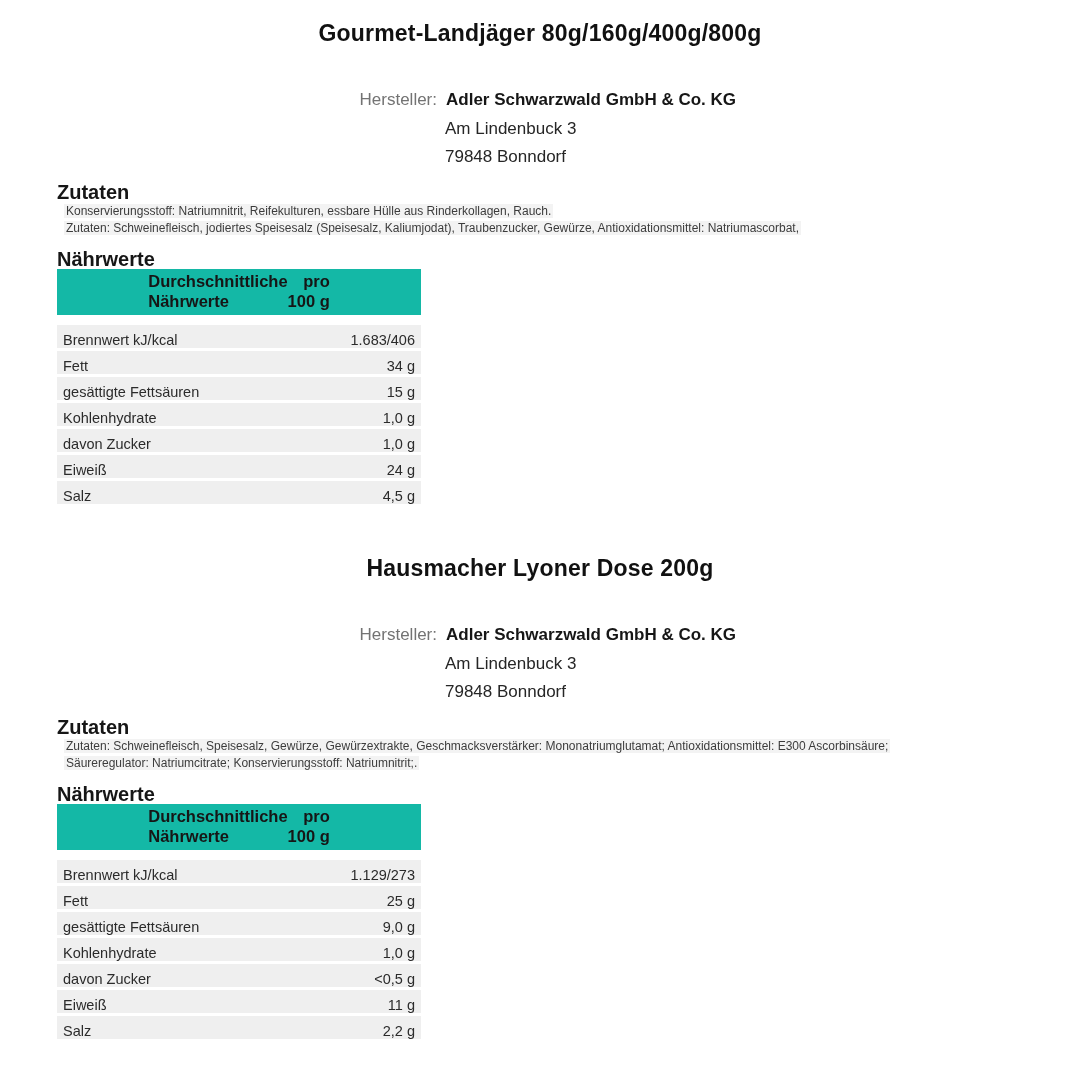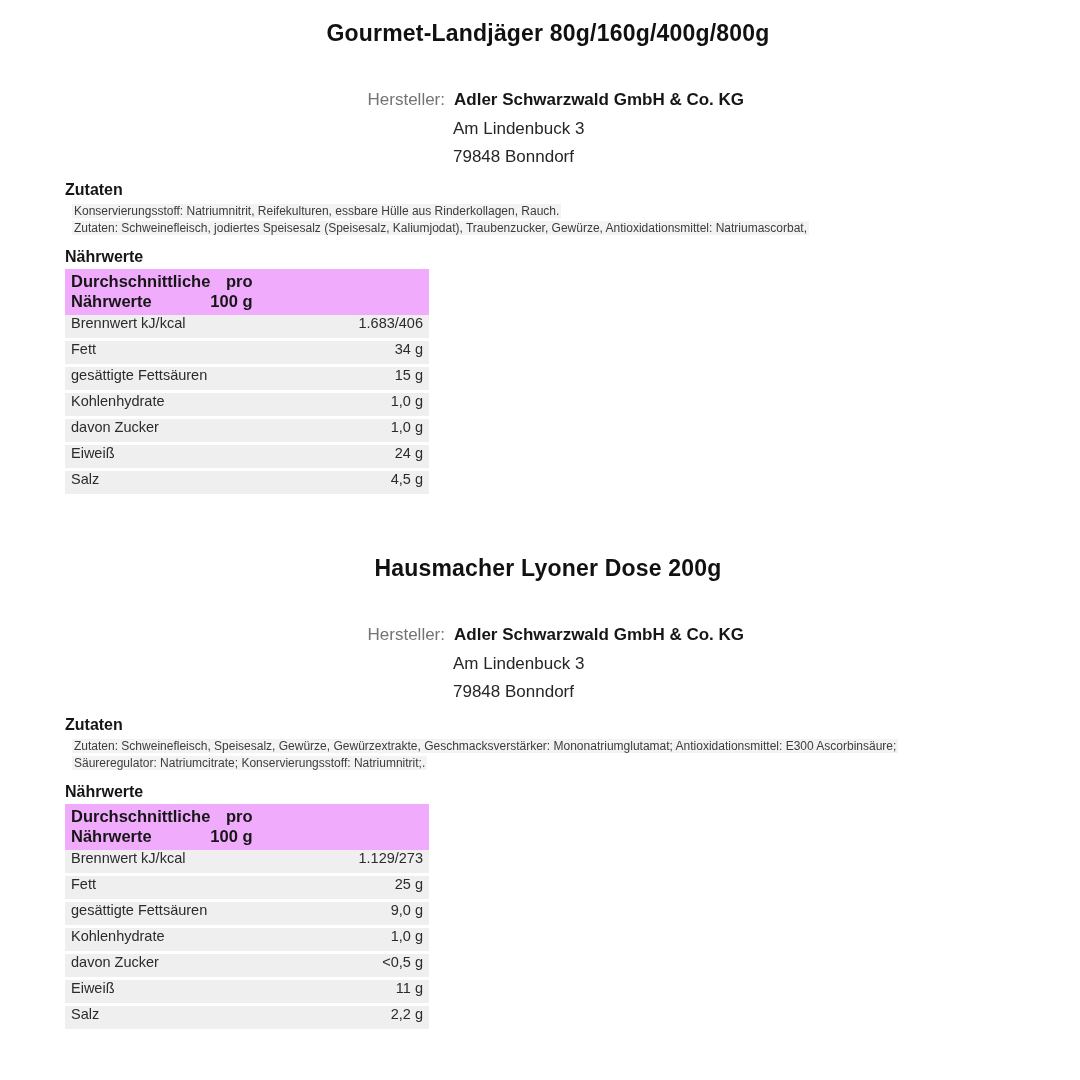--- a/index.html
+++ b/index.html
@@ -1,49 +1,49 @@
 <!DOCTYPE html>
 <html><head>
 <meta charset="utf-8">
 <style>
   * { margin:0; padding:0; box-sizing:border-box; }
   html,body { background:#ffffff; }
   body { font-family:"Liberation Sans", sans-serif; color:#1f1f1f; }
   .page { position:relative; width:1080px; height:1080px; background:#ffffff; overflow:hidden; }
 
-  .product-section { position:absolute; left:8px; width:960px; height:535px; }
+  .product-section { position:absolute; left:0; width:960px; height:535px; }
 
   .product-title {
     position:absolute; top:20px; left:0; width:1080px;
     text-align:center; font-size:23px; font-weight:bold; color:#111111;
     letter-spacing:0.2px;
   }
 
   .maker-row { position:absolute; top:90px; left:0; width:1080px; height:24px; font-size:17px; }
   .maker-label { position:absolute; left:0; top:0; width:437px; text-align:right; color:#737373; }
   .maker-name  { position:absolute; left:446px; top:0; font-weight:bold; color:#161616; }
   .addr { position:absolute; left:445px; font-size:17px; color:#262626; }
   .addr-street { top:119px; }
   .addr-city   { top:147px; }
 
-  .sec-heading { position:absolute; left:57px; font-size:16px; font-weight:bold; color:#161616; }
+  .sec-heading { position:absolute; left:57px; font-size:20px; font-weight:bold; color:#161616; }
   .zutaten-heading   { top:181px; }
   .naehrwerte-heading{ top:248px; }
 
   .ingredients { position:absolute; top:203px; left:64px; width:1014px;
     font-size:12px; line-height:17px; color:#3c3c3c; }
   .ingredients .ing-line { display:block; white-space:nowrap; }
   .ingredients .ing-line span { background:#f3f3f3; padding:0 2px; }
 
   .ntable { position:absolute; top:269px; left:57px; width:364px; }
-  .n-head { display:flex; justify-content:flex-start; background:#f0abfc;
-    padding:2px 6px 4px 6px; margin-bottom:0; font-weight:bold; color:#161616; }
+  .n-head { display:flex; justify-content:center; background:#14b8a6;
+    padding:2px 6px 4px 6px; margin-bottom:10px; font-weight:bold; color:#161616; }
   .n-head .h-left span, .n-head .h-right span { display:block; font-size:16.5px; line-height:20px; }
   .n-head .h-right { text-align:right; }
-  .n-row { display:flex; justify-content:space-between; align-items:flex-start;
+  .n-row { display:flex; justify-content:space-between; align-items:flex-end;
     background:#efefef; height:23px; margin-bottom:3px; padding:0 6px;
     font-size:14.5px; color:#2b2b2b; }
   .n-value { text-align:right; }
 </style>
 </head>
 <body>
 
 <div class="page">
 
   <section class="product-section" style="top:0;">

